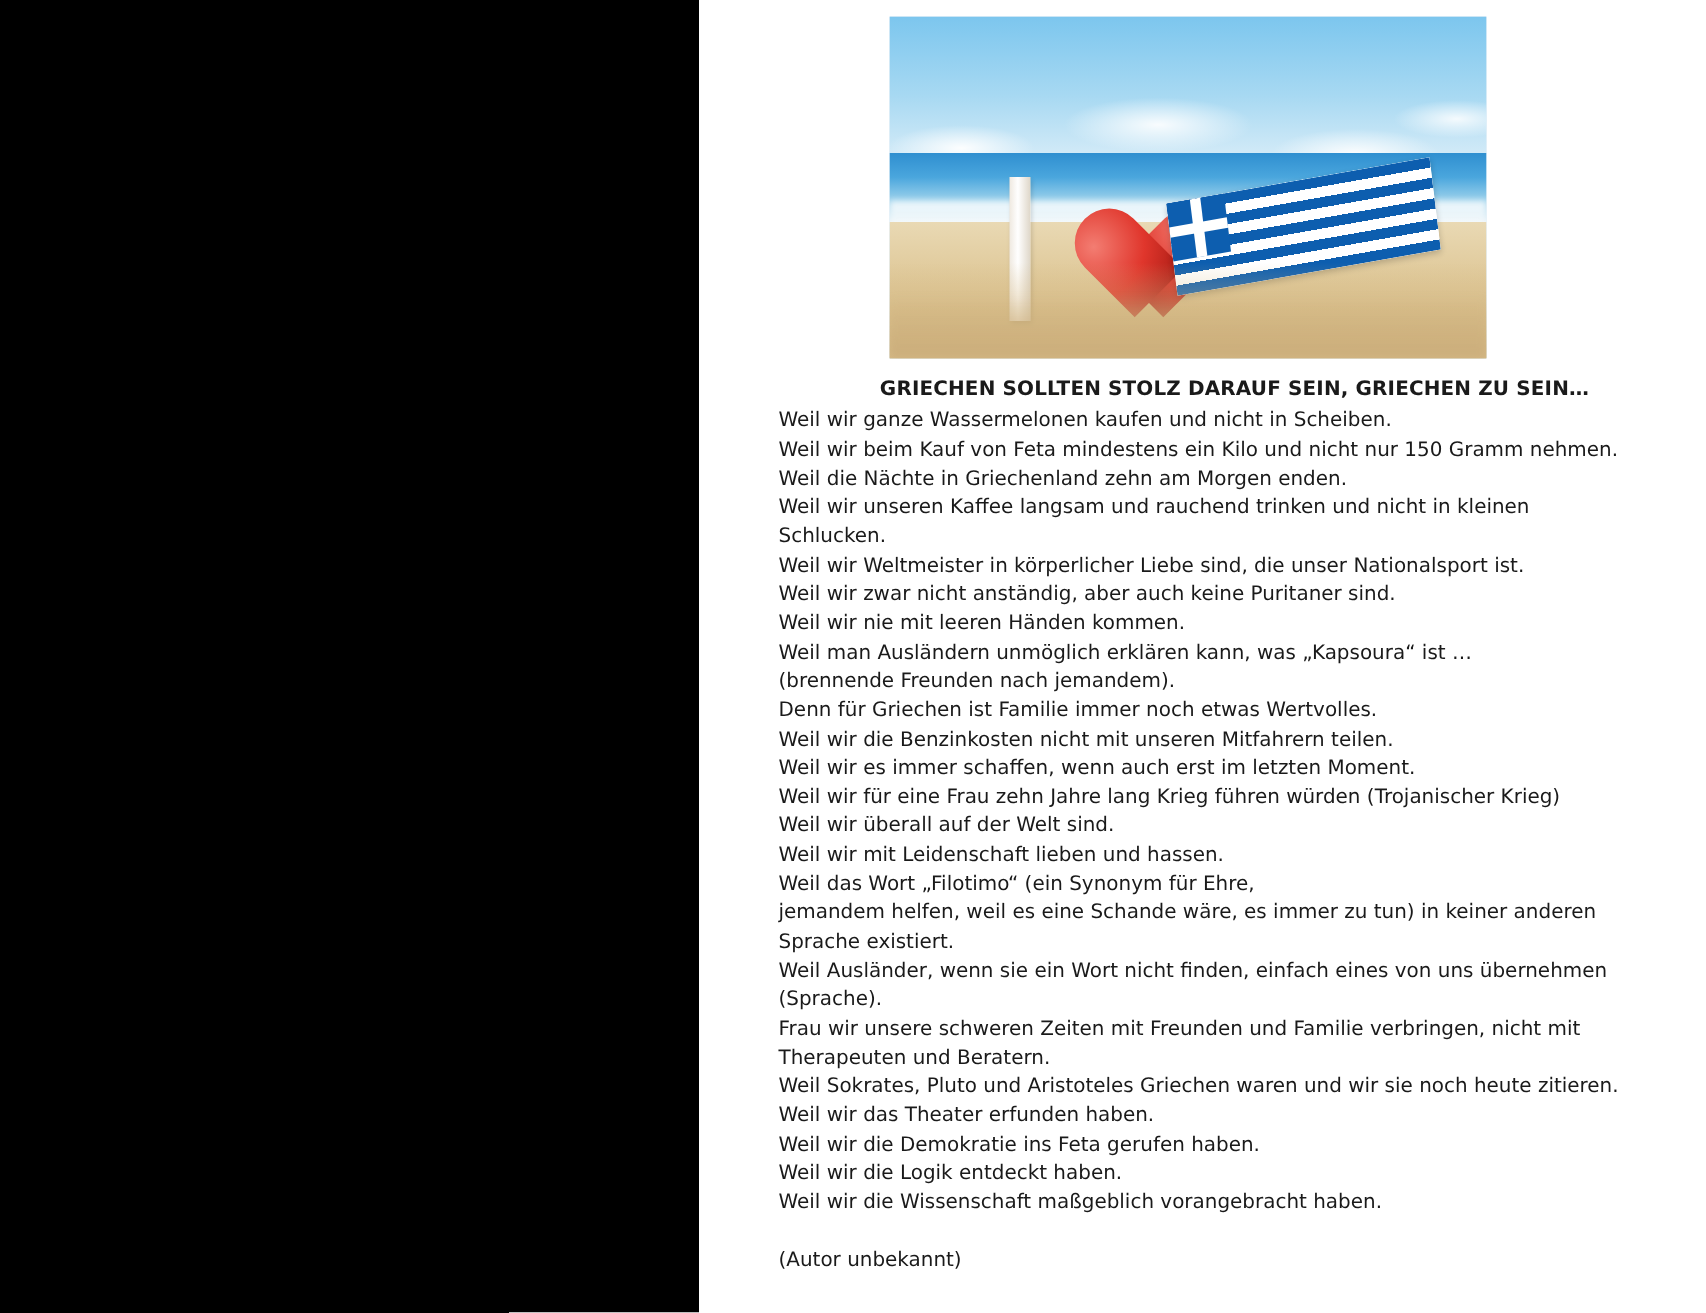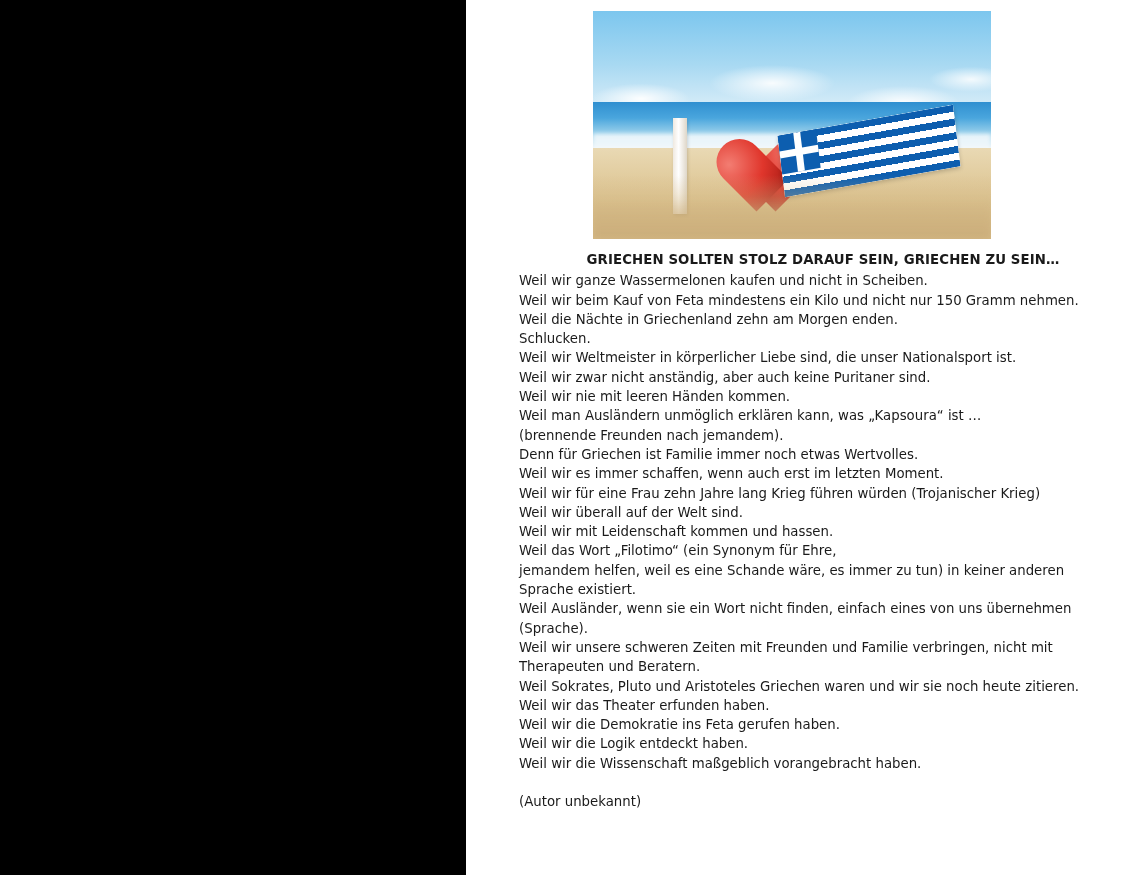--- a/index.html
+++ b/index.html
@@ -217,37 +217,39 @@
     <div class="flag-fade"></div>
     <div class="sand-blur"></div>
   </div>
 
   <div id="text-block">
     <div id="doc-title">GRIECHEN SOLLTEN STOLZ DARAUF SEIN, GRIECHEN ZU SEIN…</div>
     <div id="lines-container">
         <div class="line">Weil wir ganze Wassermelonen kaufen und nicht in Scheiben.</div>
         <div class="line">Weil wir beim Kauf von Feta mindestens ein Kilo und nicht nur 150 Gramm nehmen.</div>
         <div class="line">Weil die Nächte in Griechenland zehn am Morgen enden.</div>
+        <div class="line">Weil wir unseren Kaffee langsam und rauchend trinken und nicht in kleinen</div>
         <div class="line">Schlucken.</div>
         <div class="line">Weil wir Weltmeister in körperlicher Liebe sind, die unser Nationalsport ist.</div>
         <div class="line">Weil wir zwar nicht anständig, aber auch keine Puritaner sind.</div>
         <div class="line">Weil wir nie mit leeren Händen kommen.</div>
         <div class="line">Weil man Ausländern unmöglich erklären kann, was „Kapsoura“ ist …</div>
         <div class="line">(brennende Freunden nach jemandem).</div>
         <div class="line">Denn für Griechen ist Familie immer noch etwas Wertvolles.</div>
+        <div class="line">Weil wir die Benzinkosten nicht mit unseren Mitfahrern teilen.</div>
         <div class="line">Weil wir es immer schaffen, wenn auch erst im letzten Moment.</div>
         <div class="line">Weil wir für eine Frau zehn Jahre lang Krieg führen würden (Trojanischer Krieg)</div>
         <div class="line">Weil wir überall auf der Welt sind.</div>
-        <div class="line">Weil wir mit Leidenschaft kommen und hassen.</div>
+        <div class="line">Weil wir mit Leidenschaft lieben und hassen.</div>
         <div class="line">Weil das Wort „Filotimo“ (ein Synonym für Ehre,</div>
         <div class="line">jemandem helfen, weil es eine Schande wäre, es immer zu tun) in keiner anderen</div>
         <div class="line">Sprache existiert.</div>
         <div class="line">Weil Ausländer, wenn sie ein Wort nicht finden, einfach eines von uns übernehmen</div>
         <div class="line">(Sprache).</div>
-        <div class="line">Weil wir unsere schweren Zeiten mit Freunden und Familie verbringen, nicht mit</div>
+        <div class="line">Frau wir unsere schweren Zeiten mit Freunden und Familie verbringen, nicht mit</div>
         <div class="line">Therapeuten und Beratern.</div>
         <div class="line">Weil Sokrates, Pluto und Aristoteles Griechen waren und wir sie noch heute zitieren.</div>
         <div class="line">Weil wir das Theater erfunden haben.</div>
         <div class="line">Weil wir die Demokratie ins Feta gerufen haben.</div>
         <div class="line">Weil wir die Logik entdeckt haben.</div>
         <div class="line">Weil wir die Wissenschaft maßgeblich vorangebracht haben.</div>
         <div class="blank"></div>
         <div class="line">(Autor unbekannt)</div>
       </div>
   </div>

